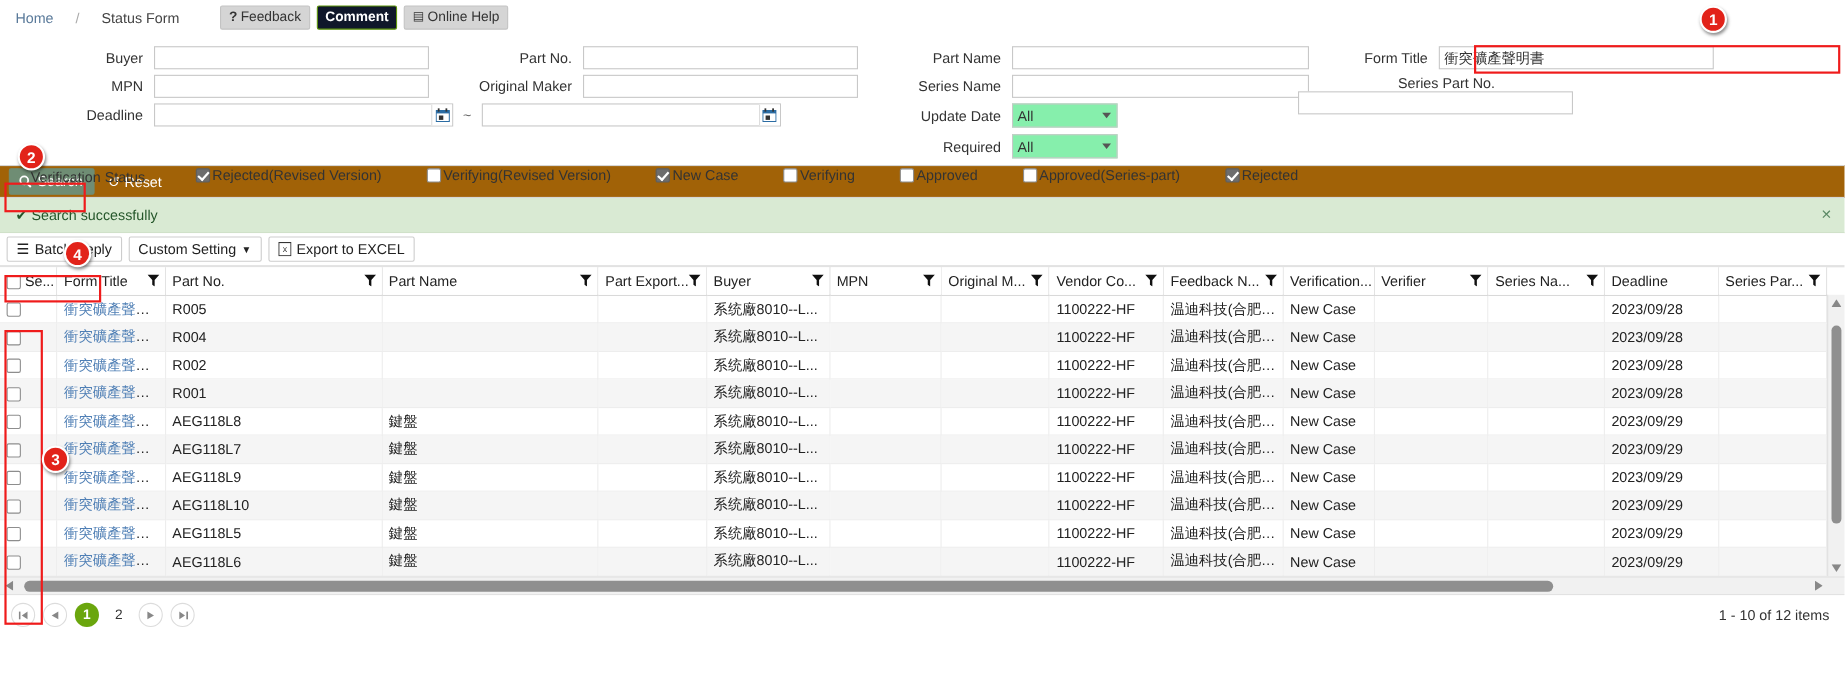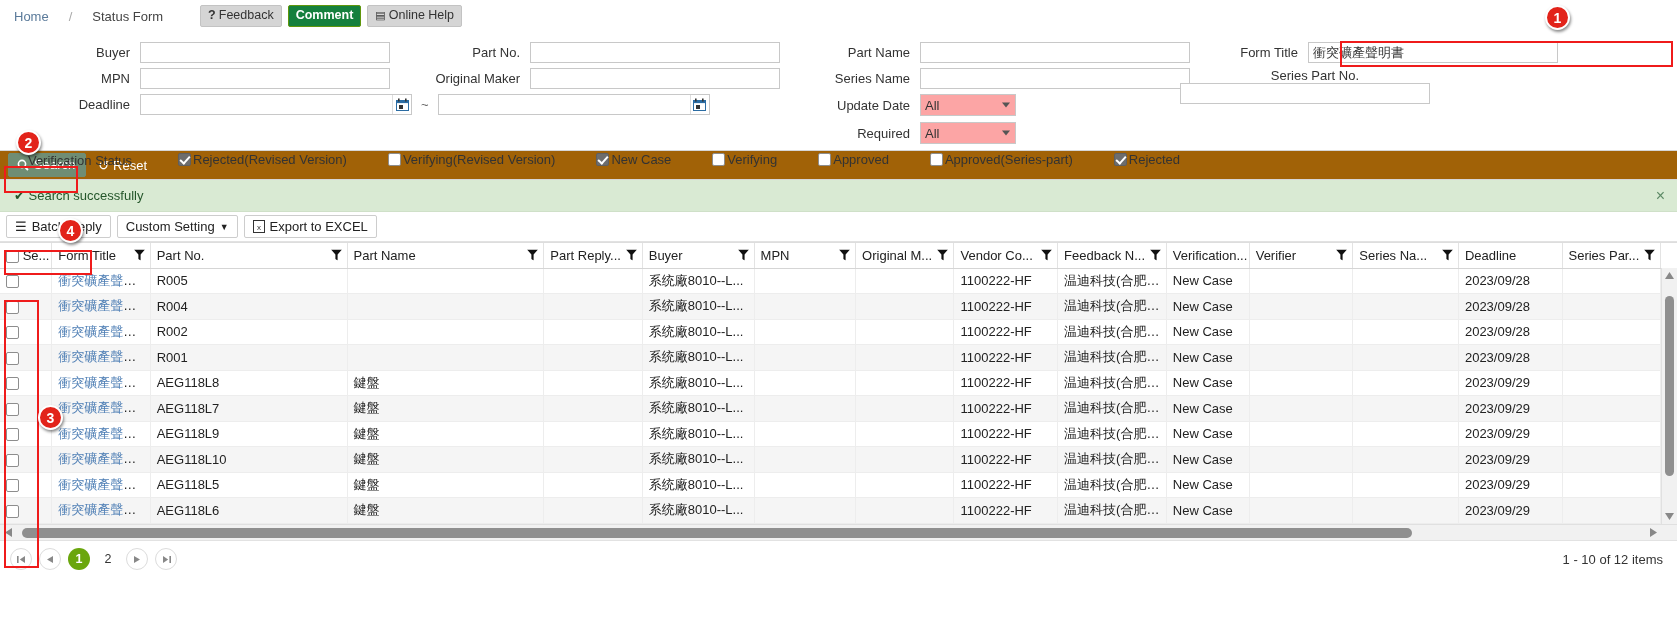--- a/index.html
+++ b/index.html
@@ -19,35 +19,35 @@
   .crumb { color:#5a7a9a; font-size:13px; }
   .crumb.sep { color:#aaa; margin:0 7px; }
   .crumb.cur { color:#444; }
   .topbtns { display:flex; align-items:center; gap:6px; margin-left:24px; }
   .tbtn {
     background:#d5d5d5; border:1px solid #c3c3c3; color:#333;
     font-size:12.5px; padding:2px 7px 3px 7px; border-radius:2px;
     display:inline-flex; align-items:center; gap:3px; line-height:15px;
     cursor:pointer; white-space:nowrap;
   }
-  .tbtn.green { background:#15803d; border-color:#5f960c; color:#fff; font-weight:bold;align-items:flex-end; }
+  .tbtn.green { background:#0f172a; border-color:#5f960c; color:#fff; font-weight:bold;align-items:flex-end; }
   .qmark { font-weight:bold; }
   .bookicon { font-size:11px; }
 
   
   .form { position:relative; height:118px; }
   .fld { position:absolute; display:flex; align-items:center; }
   .flabel { font-size:13px; color:#333; text-align:right; padding-right:10px; white-space:nowrap; }
   .finput {
     border:1px solid #c8c8c8; background:#fff; height:21px;
     font-family:"Liberation Sans", sans-serif; font-size:13px;
     padding:1px 4px; color:#333; outline:none;
   }
   .fselect {
-    border:1px solid #c8c8c8; background:#fca5a5; height:22px; width:96px;
+    border:1px solid #c8c8c8; background:#86efac; height:22px; width:96px;
     font-size:13px; padding:1px 4px; color:#333; position:relative;
     display:flex; align-items:center;
   }
   .fselect .arrow {
     position:absolute; right:5px; top:50%; transform:translateY(-50%);
     width:0;height:0;border-left:4px solid transparent;border-right:4px solid transparent;
     border-top:5px solid #555;
   }
   .datewrap { position:relative; display:inline-flex; }
   .cal {
@@ -377,21 +377,21 @@
             <th><span class="cellcb"></span> <span>Se...</span></th>
             <th><span>Form Title</span><span class="fil"><svg width="11" height="11" viewBox="0 0 11 11">
                   <polygon points="0,0 11,0 6.6,5 6.6,11 4.4,9.4 4.4,5" fill="#111"></polygon>
                 </svg></span></th>
             <th><span>Part No.</span><span class="fil"><svg width="11" height="11" viewBox="0 0 11 11">
                   <polygon points="0,0 11,0 6.6,5 6.6,11 4.4,9.4 4.4,5" fill="#111"></polygon>
                 </svg></span></th>
             <th><span>Part Name</span><span class="fil"><svg width="11" height="11" viewBox="0 0 11 11">
                   <polygon points="0,0 11,0 6.6,5 6.6,11 4.4,9.4 4.4,5" fill="#111"></polygon>
                 </svg></span></th>
-            <th><span>Part Reply...</span><span class="fil"><svg width="11" height="11" viewBox="0 0 11 11">
+            <th><span>Part Export...</span><span class="fil"><svg width="11" height="11" viewBox="0 0 11 11">
                   <polygon points="0,0 11,0 6.6,5 6.6,11 4.4,9.4 4.4,5" fill="#111"></polygon>
                 </svg></span></th>
             <th><span>Buyer</span><span class="fil"><svg width="11" height="11" viewBox="0 0 11 11">
                   <polygon points="0,0 11,0 6.6,5 6.6,11 4.4,9.4 4.4,5" fill="#111"></polygon>
                 </svg></span></th>
             <th><span>MPN</span><span class="fil"><svg width="11" height="11" viewBox="0 0 11 11">
                   <polygon points="0,0 11,0 6.6,5 6.6,11 4.4,9.4 4.4,5" fill="#111"></polygon>
                 </svg></span></th>
             <th><span>Original M...</span><span class="fil"><svg width="11" height="11" viewBox="0 0 11 11">
                   <polygon points="0,0 11,0 6.6,5 6.6,11 4.4,9.4 4.4,5" fill="#111"></polygon>

